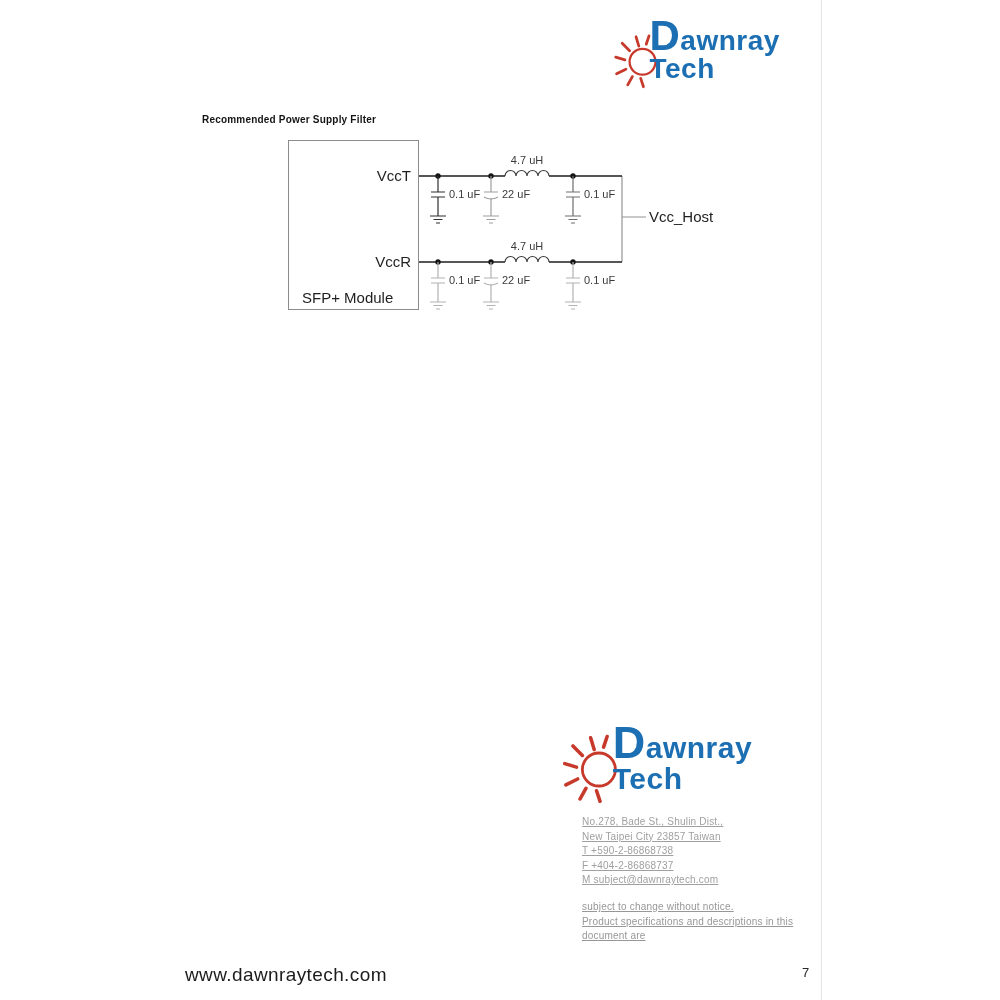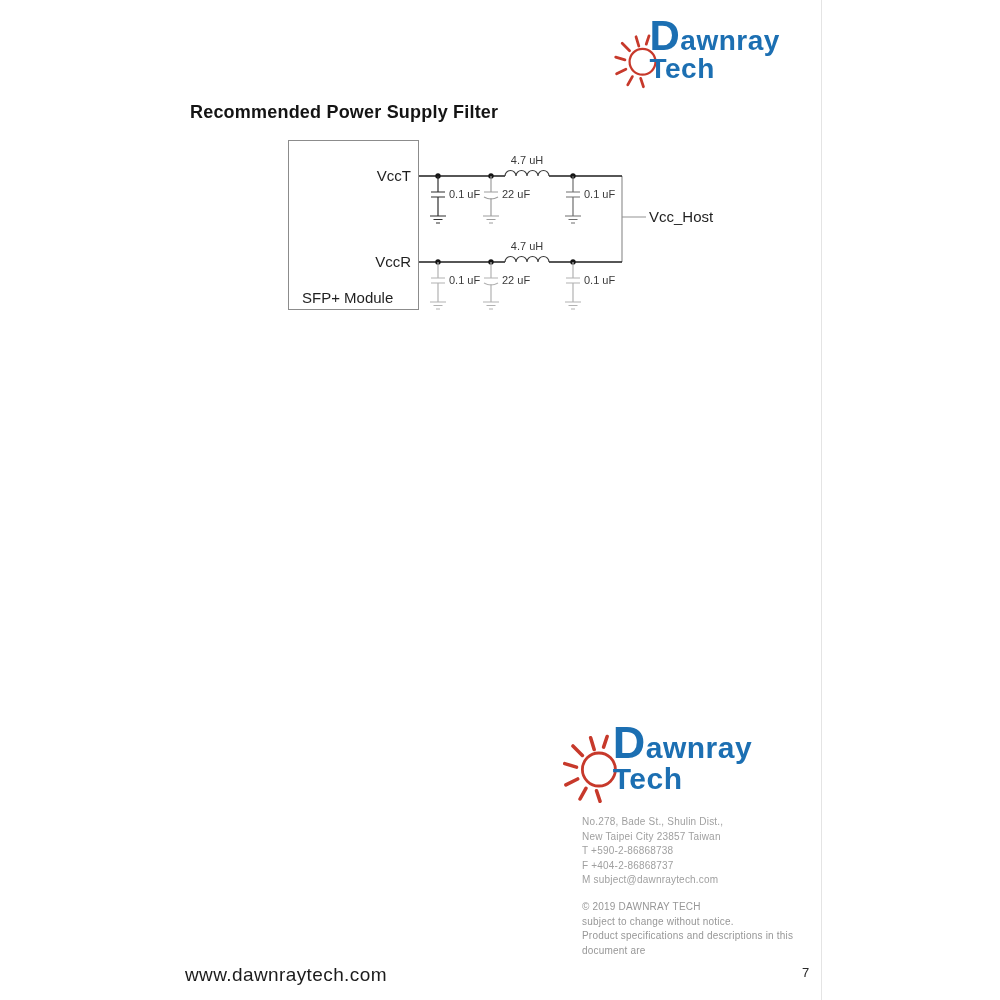--- a/index.html
+++ b/index.html
@@ -17,42 +17,42 @@
     margin-left:-18px; margin-bottom:10px; letter-spacing:0.5px;
   }
   .brand-text::first-letter { font-size:1.5em; }
   .logo-header { left:612px; top:16px; }
   .logo-header .brand-text { font-size:28px; }
   .logo-footer { left:560px; top:722px; }
   .logo-footer .brand-text { font-size:30px; }
 
   
   .heading {
-    position:absolute; left:190px; top:102px; margin:0;
-    font-size:18px; font-weight:700; color:#141414; letter-spacing:0.2px;
+    position:absolute; left:190px; top:102px; margin:12px;
+    font-size:10px; font-weight:700; color:#141414; letter-spacing:0.2px;
   }
 
   
   .circuit { position:absolute; left:280px; top:135px; width:450px; height:185px; }
   .circuit .box { fill:none; stroke:#8c8c8c; stroke-width:1; }
   .circuit .wire { fill:none; stroke:#1f1f1f; stroke-width:1.3; }
   .circuit .coil { fill:none; stroke:#3a3a3a; stroke-width:1.2; }
   .circuit .bus  { fill:none; stroke:#949494; stroke-width:1.2; }
   .circuit .cap  { fill:none; stroke-width:1.2; }
   .circuit .dot  { fill:#151515; stroke:none; }
   .circuit text  { font-family:"Liberation Sans", sans-serif; }
   .circuit .t15  { font-size:15px; fill:#1f1f1f; }
   .circuit .t11  { font-size:11px; fill:#3a3a3a; }
   .circuit .end  { text-anchor:end; }
   .circuit .mid  { text-anchor:middle; }
 
   
   .contact, .legal {
     position:absolute; left:582px; font-size:10px; line-height:14.6px;
-    color:#a0a0a0; letter-spacing:0.2px;
+    color:#a0a0a0; letter-spacing:0.2px;text-decoration:underline;
   }
   .contact { top:815px; }
   .legal   { top:900px; color:#979797; }
 
   
   .site-url {
     position:absolute; left:185px; top:964px; font-size:19px;
     color:#1c1c1c; letter-spacing:0.4px;
   }
   .page-num { position:absolute; left:802px; top:965px; font-size:13px; color:#2a2a2a; }
@@ -147,21 +147,20 @@
 
   <div class="contact">
     <div>No.278, Bade St., Shulin Dist.,</div>
     <div>New Taipei City 23857 Taiwan</div>
     <div>T +590-2-86868738</div>
     <div>F +404-2-86868737</div>
     <div>M subject@dawnraytech.com</div>
   </div>
 
   <div class="legal">
-    <div>© 2019 DAWNRAY TECH</div>
     <div>subject to change without notice.</div>
     <div>Product specifications and descriptions in this document are</div>
   </div>
 
   <div class="site-url">www.dawnraytech.com</div>
   <div class="page-num">7</div>
 
 </div>
 
 </body></html>

